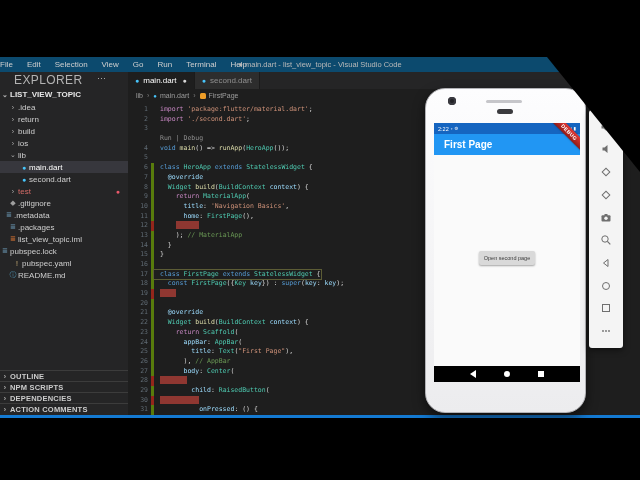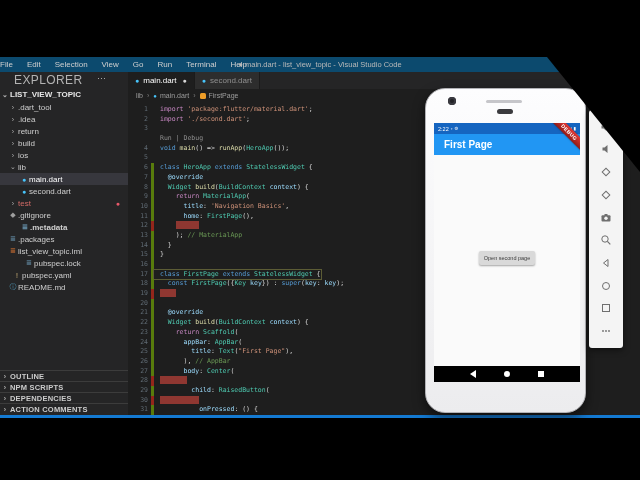--- a/index.html
+++ b/index.html
@@ -128,24 +128,20 @@
         <span id="expl-title">EXPLORER</span>
         <span id="expl-dots">···</span>
       </div>
       <div id="project-row">
         <span class="chev">⌄</span>
         <span>LIST_VIEW_TOPIC</span>
       </div>
       <div id="tree">
           <div class="row" style="padding-left: 8px;">
             <span class="chev">›</span>
-            <span>.dart_tool</span>
-          </div>
-          <div class="row" style="padding-left: 8px;">
-            <span class="chev">›</span>
             <span>.idea</span>
           </div>
           <div class="row" style="padding-left: 8px;">
             <span class="chev">›</span>
             <span>return</span>
           </div>
           <div class="row" style="padding-left: 8px;">
             <span class="chev">›</span>
             <span>build</span>
           </div>
@@ -167,33 +163,33 @@
           </div>
           <div class="row red" style="padding-left: 8px;">
             <span class="chev">›</span>
             <span>test</span>
             <span class="badge">●</span>
           </div>
           <div class="row" style="padding-left: 8px;">
             <span class="ficon i-git">◆</span>
             <span>.gitignore</span>
           </div>
-          <div class="row" style="padding-left: 20px; font-weight: bold;">
+          <div class="row" style="padding-left: 4px;">
             <span class="ficon i-file">≣</span>
             <span>.metadata</span>
           </div>
           <div class="row" style="padding-left: 8px;">
             <span class="ficon i-file">≣</span>
             <span>.packages</span>
           </div>
           <div class="row" style="padding-left: 8px;">
             <span class="ficon i-xml">≣</span>
             <span>list_view_topic.iml</span>
           </div>
-          <div class="row" style="padding-left: 24px;">
+          <div class="row" style="padding-left: 0;">
             <span class="ficon i-file">≣</span>
             <span>pubspec.lock</span>
           </div>
           <div class="row" style="padding-left: 12px;">
             <span class="ficon i-yaml">!</span>
             <span>pubspec.yaml</span>
           </div>
           <div class="row" style="padding-left: 8px;">
             <span class="ficon i-md">ⓘ</span>
             <span>README.md</span>

